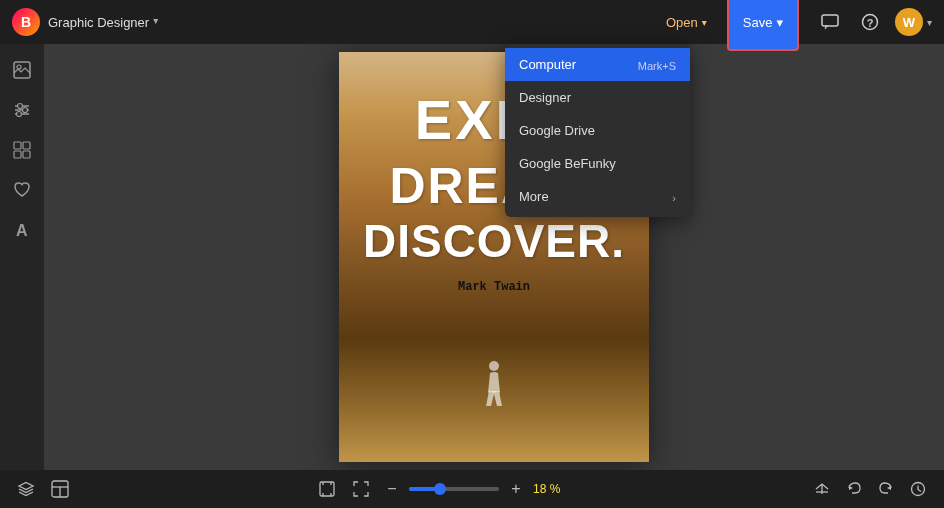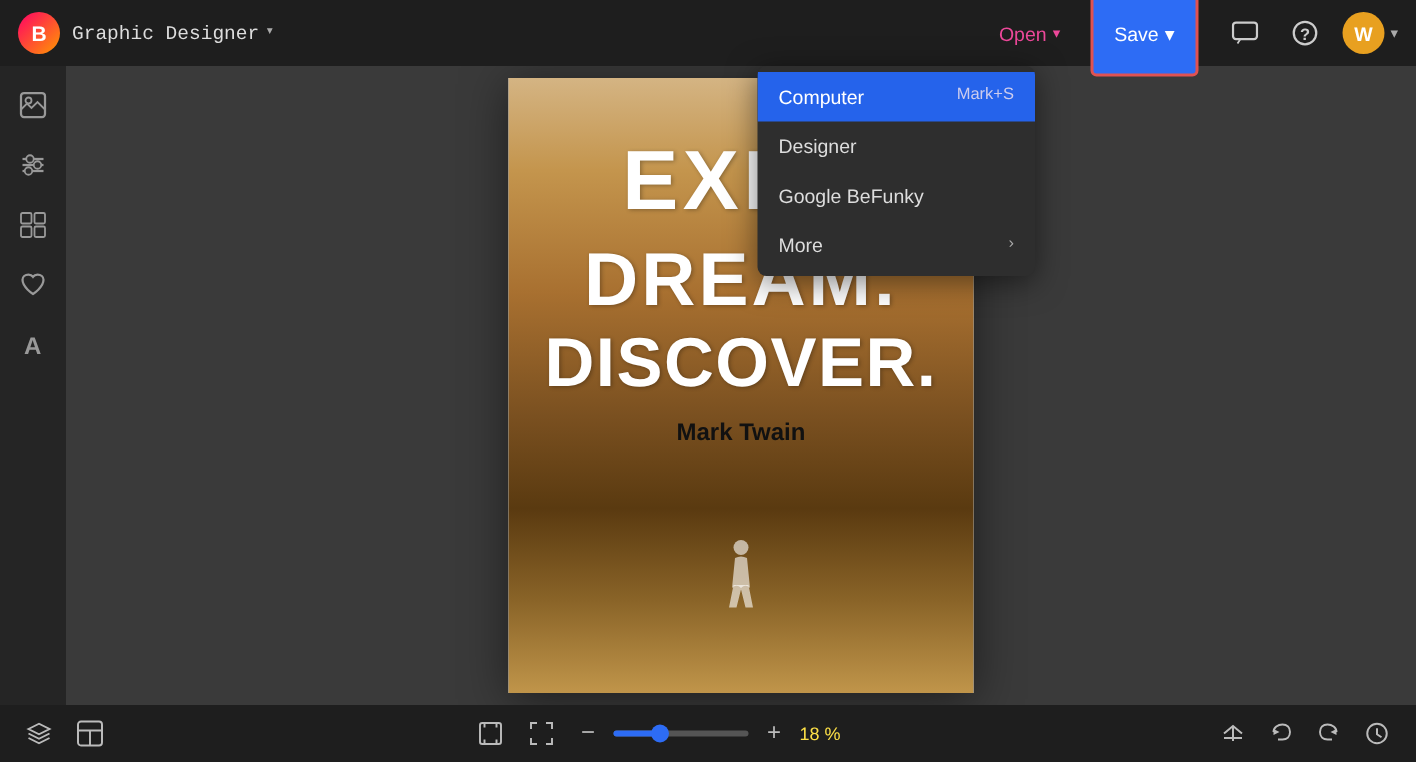--- a/index.html
+++ b/index.html
@@ -35,33 +35,32 @@
       font-size: 14px;
       color: #fff;
       flex-shrink: 0;
     }
     .app-title {
       font-size: 13px;
       color: #ddd;
       display: flex;
       gap: 4px;
       cursor: pointer;
-      font-family: Liberation Mono, monospace;
     }
     .app-title .chevron { font-size: 10px; color: #aaa; }
     .topbar-spacer { flex: 1; }
     .topbar-btn {
       display: flex;
       align-items: center;
       gap: 4px;
       padding: 5px 12px;
       border-radius: 4px;
       font-size: 13px;
       cursor: pointer;
-      color: #ec4899;
+      color: #fdba74;
       background: transparent;
       border: none;
     }
     .topbar-btn .chevron { font-size: 10px; }
     .save-btn {
       background: #2d6cf5;
       color: #fff;
       border-radius: 4px;
       padding: 19px 14px;
       font-size: 13px;
@@ -305,21 +304,21 @@
       left: 505px;
       width: 185px;
       background: #2e2e2e;
       border-radius: 6px;
       box-shadow: 0 4px 20px rgba(0,0,0,0.5);
       overflow: hidden;
       padding: 4px 0;
     }
     .menu-item {
       display: flex;
-      align-items: flex-start;
+      align-items: flex-end;
       justify-content: space-between;
       padding: 9px 14px;
       font-size: 13px;
       color: #ddd;
       cursor: pointer;
     }
     .menu-item.active {
       background: #2563eb;
       color: #fff;
     }
@@ -410,21 +409,21 @@
 
 <div class="canvas-area">
   <div class="canvas-wrapper">
     <div class="canvas-bg">
 
       <div style="position:absolute;top:0;left:0;right:0;bottom:0;background:linear-gradient(180deg,#d4b483 0%,#c4954d 15%,#a87030 35%,#7a5020 55%,#5a3a10 70%,#8a6428 85%,#c0954a 100%);"></div>
 
       <div class="canvas-text-explore" style="position:absolute;top:35px;left:0;right:0;text-align:center;font-size:56px;font-weight:900;color:#fff;font-family:'Arial Black',Arial,sans-serif;text-transform:uppercase;letter-spacing:3px;text-shadow:1px 1px 3px rgba(0,0,0,0.3);">EXPL</div>
       <div class="canvas-text-dream" style="position:absolute;top:105px;left:0;right:0;text-align:center;font-size:50px;font-weight:900;color:#fff;font-family:'Arial Black',Arial,sans-serif;text-transform:uppercase;letter-spacing:2px;text-shadow:1px 1px 3px rgba(0,0,0,0.3);">DREAM.</div>
       <div class="canvas-text-discover" style="position:absolute;top:162px;left:0;right:0;text-align:center;font-size:46px;font-weight:900;color:#fff;font-family:'Arial Black',Arial,sans-serif;text-transform:uppercase;letter-spacing:1px;text-shadow:1px 1px 3px rgba(0,0,0,0.3);">DISCOVER.</div>
-      <div class="canvas-text-author" style="position:absolute;top:228px;left:0;right:0;font-size:16px;font-weight:600;color:#111;font-family:Liberation Sans, sans-serif;">Mark Twain</div>
+      <div class="canvas-text-author" style="position:absolute;top:228px;left:0;right:0;font-size:12px;font-weight:600;color:#111;font-family:Liberation Mono, monospace;">Mark Twain</div>
 
       <div style="position:absolute;bottom:50px;left:50%;transform:translateX(-50%);">
         <svg width="24" height="50" viewBox="0 0 24 50" fill="rgba(255,255,255,0.6)">
           <circle cx="12" cy="8" r="5"></circle>
           <path d="M8 15 Q12 13 16 15 L18 35 Q15 32 12 35 Q9 32 6 35 Z"></path>
           <path d="M7 33 L4 48 L9 48 L12 36 L15 48 L20 48 L17 33"></path>
         </svg>
       </div>
     </div>
   </div>
@@ -498,20 +497,23 @@
 <div class="dropdown-overlay">
   <div class="dropdown-menu">
     <div class="menu-item active">
       <span>Computer</span>
       <span class="shortcut">Mark+S</span>
     </div>
     <div class="menu-item">
       <span>Designer</span>
     </div>
     <div class="menu-item">
+      <span>Google Drive</span>
+    </div>
+    <div class="menu-item">
       <span>Google BeFunky</span>
     </div>
     <div class="menu-item">
       <span>More</span>
       <span class="arrow">›</span>
     </div>
   </div>
 </div>
 
 </body></html>

